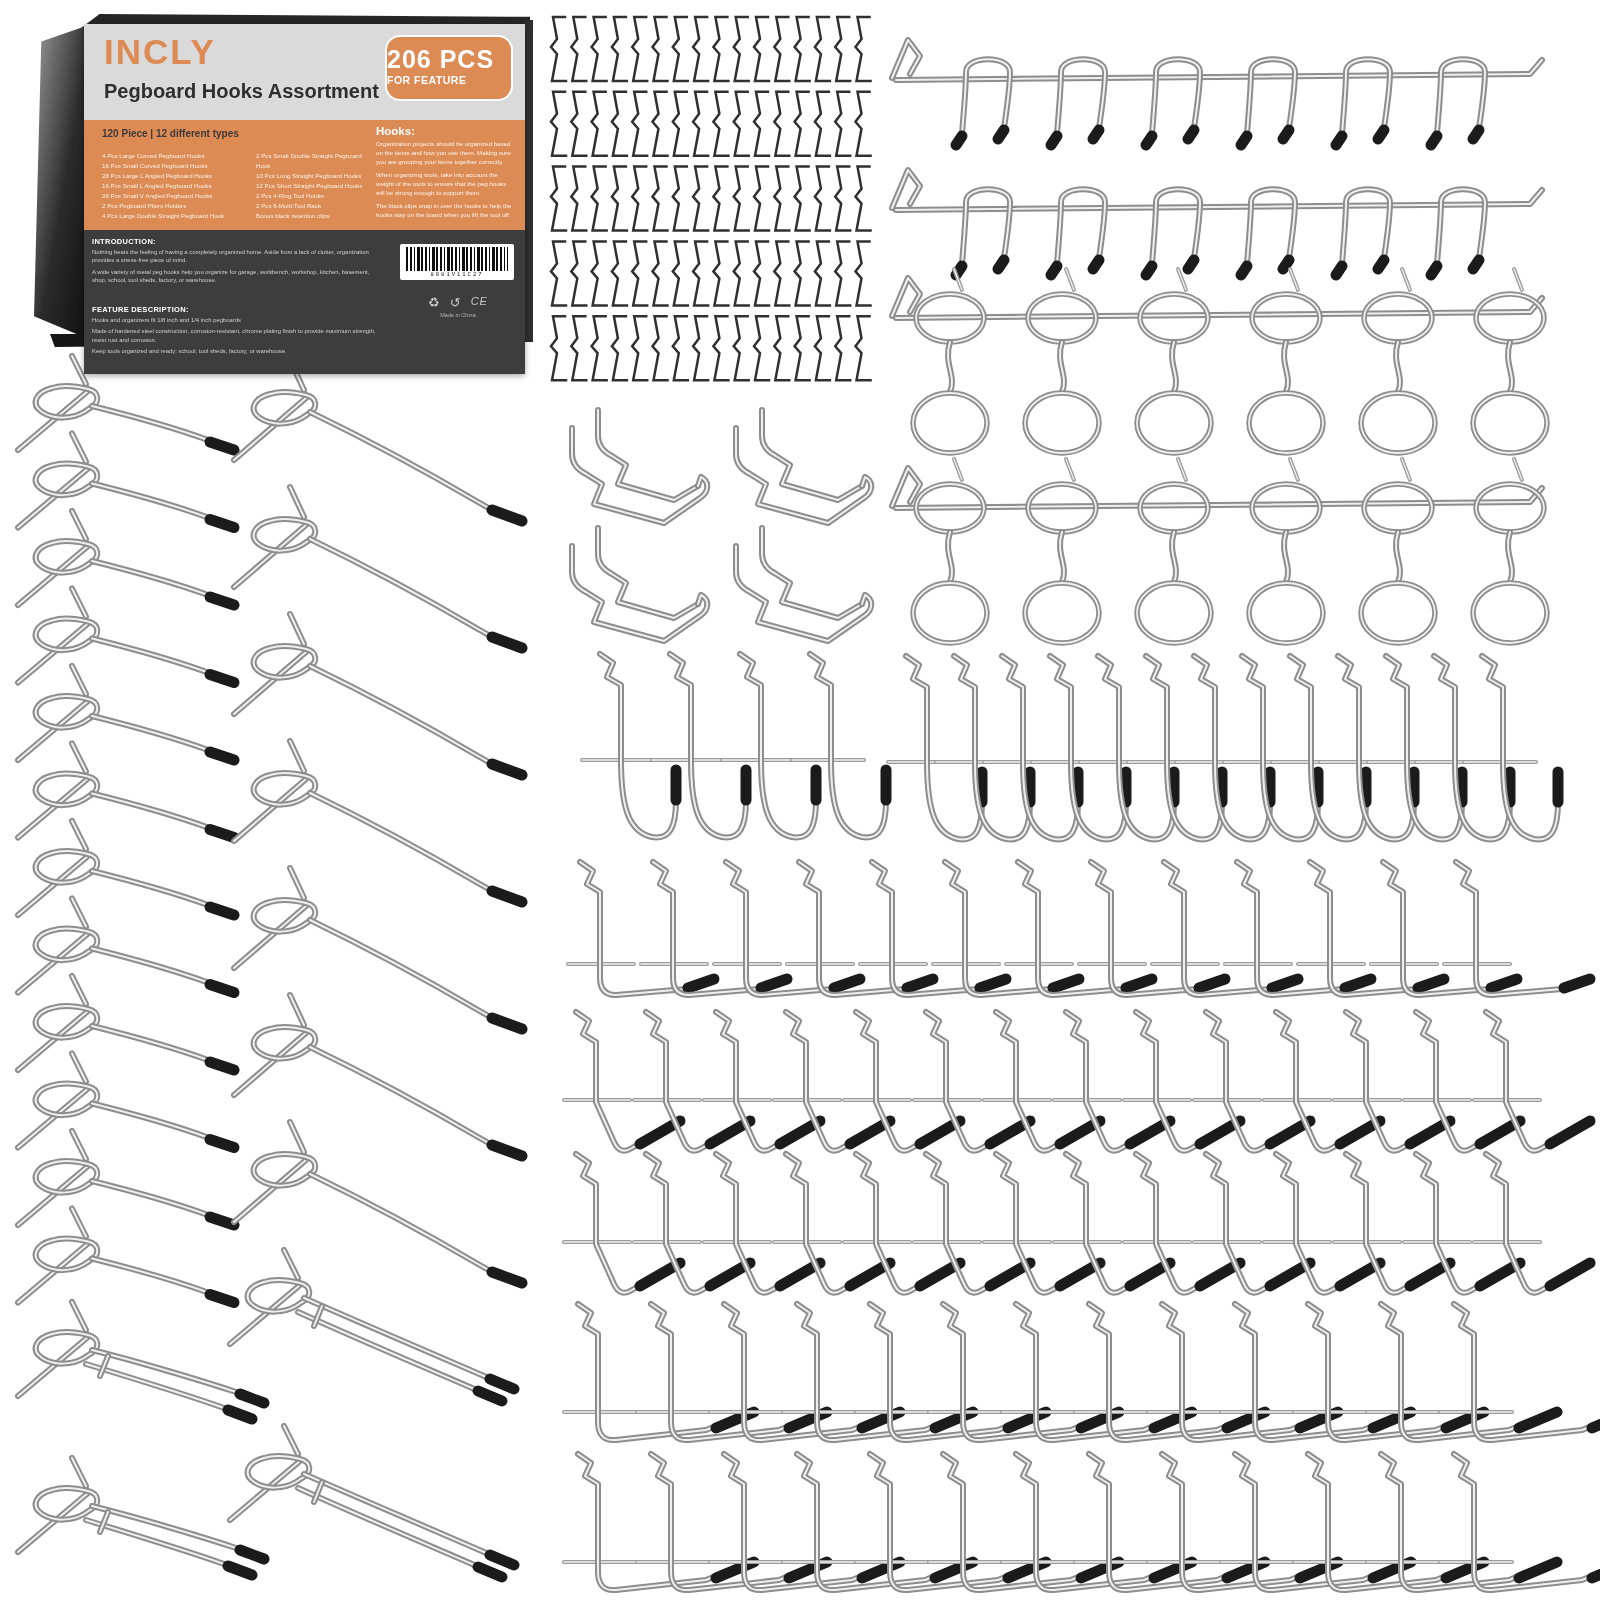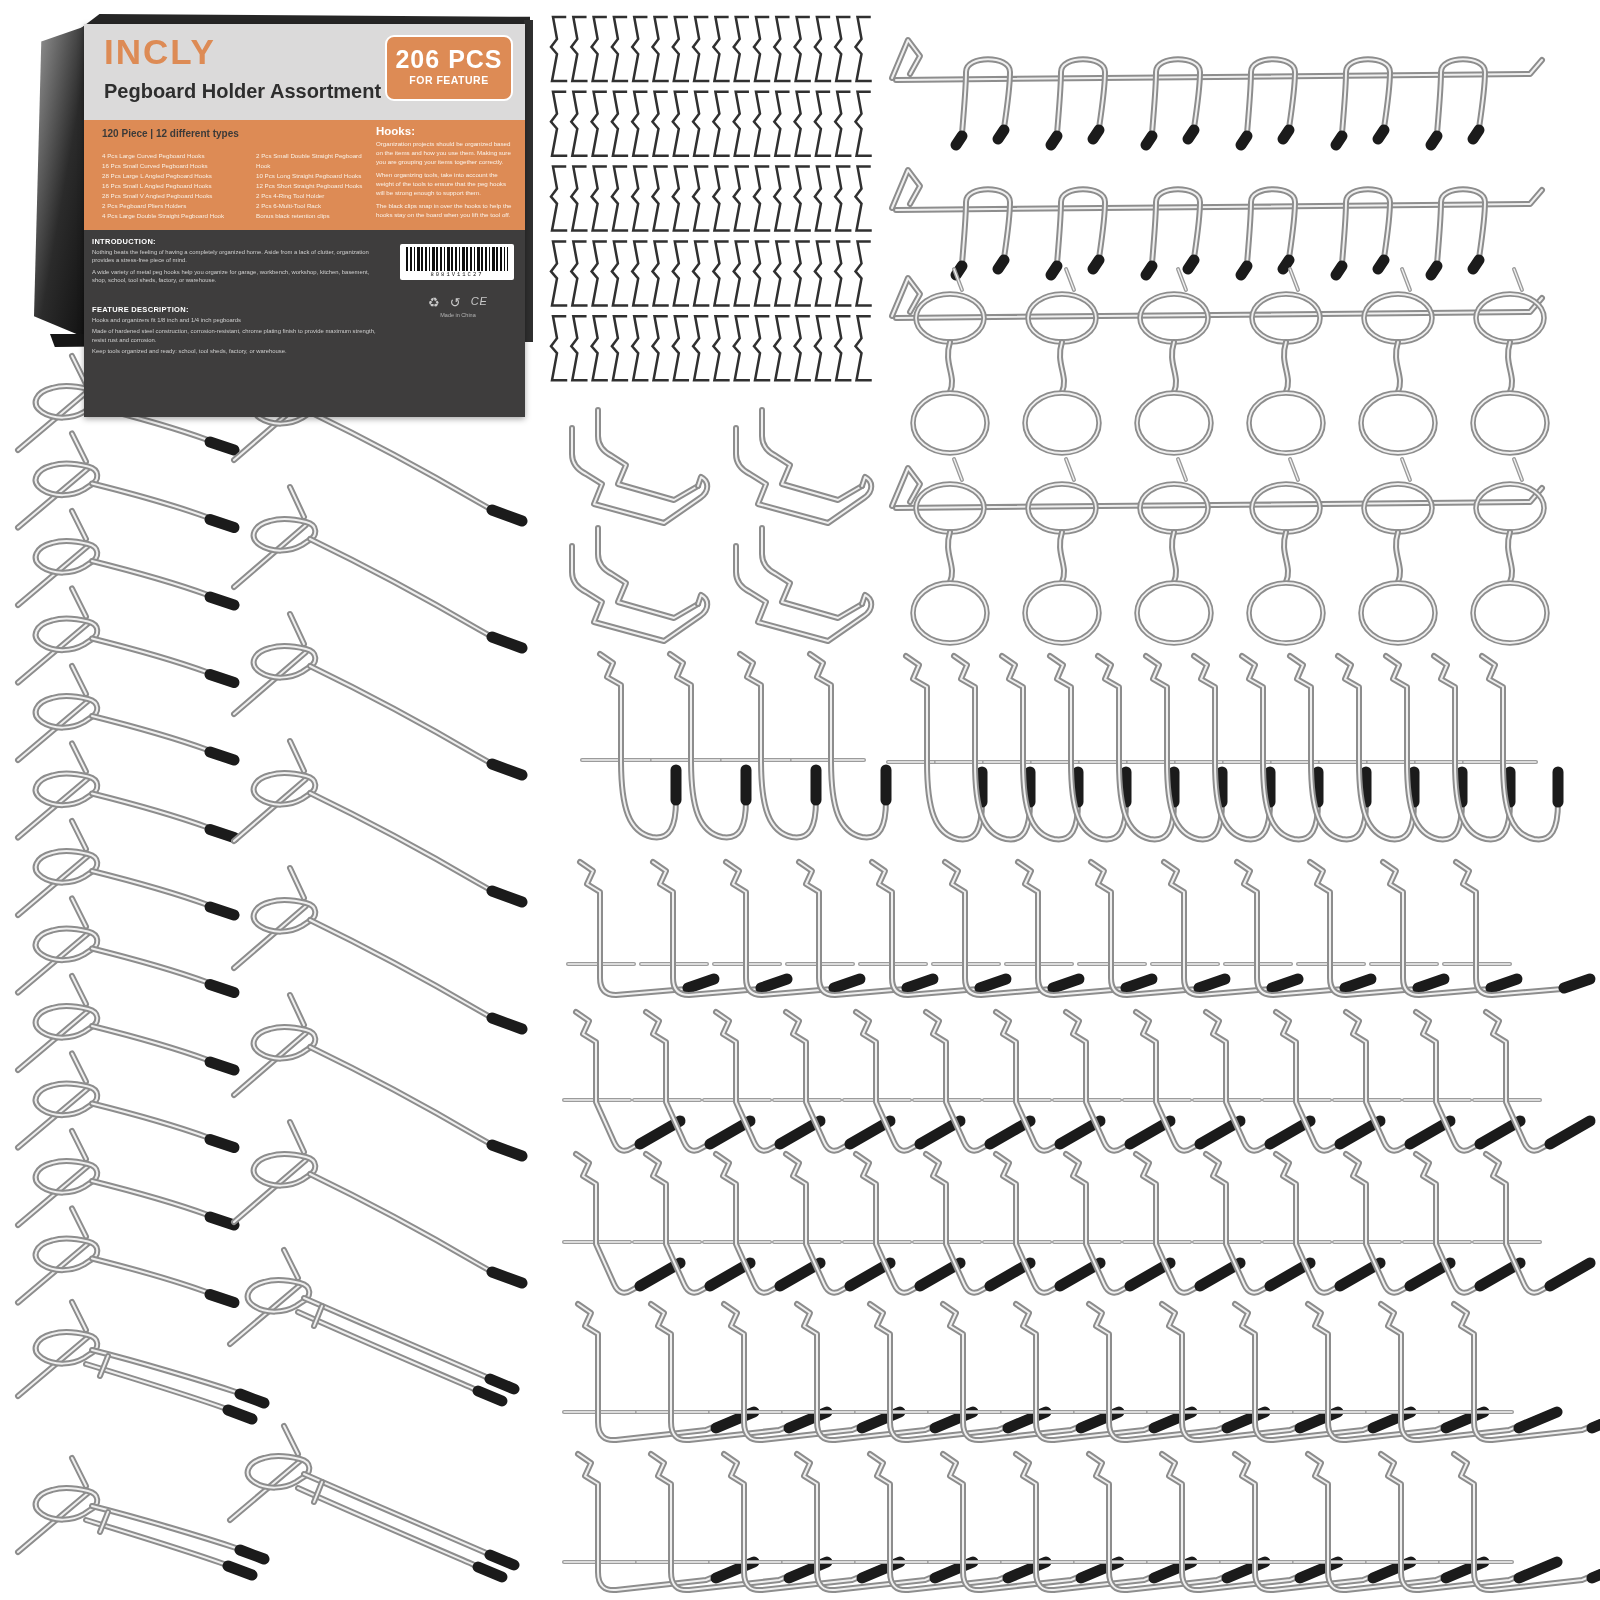--- a/index.html
+++ b/index.html
@@ -15,25 +15,25 @@
   .e1{fill:none;stroke:#8d8d8d;stroke-width:5.5}
   .e2{fill:none;stroke:#efefef;stroke-width:1.8}
   .tip{fill:none;stroke:#1b1b1b;stroke-width:11;stroke-linecap:round}
   .clipline{fill:none;stroke:#303030;stroke-width:2.5;stroke-linejoin:miter;stroke-linecap:square}
 
   
   .box-edge-top{position:absolute;left:72px;top:14px;width:458px;height:14px;background:#262626;clip-path:polygon(2% 100%,6% 0,100% 20%,100% 100%);z-index:1}
   .box-edge-left{position:absolute;left:34px;top:26px;width:52px;height:312px;background:linear-gradient(100deg,#9a9a9a,#2b2b2b 55%,#111);clip-path:polygon(100% 0,14% 5%,0 93%,100% 100%);z-index:1}
   .box-edge-bottom{position:absolute;left:50px;top:334px;width:480px;height:13px;background:#161616;clip-path:polygon(0 0,100% 0,100% 60%,1% 100%);z-index:1}
   .box-edge-right{position:absolute;left:524px;top:20px;width:9px;height:322px;background:#2f2f2f;z-index:1}
-  .box-front{position:absolute;left:84px;top:24px;width:441px;height:393px;z-index:2;display:flex;flex-direction:column;box-shadow:0 2px 6px rgba(0,0,0,.35)}
+  .box-front{position:absolute;left:84px;top:24px;width:441px;height:350px;z-index:2;display:flex;flex-direction:column;box-shadow:0 2px 6px rgba(0,0,0,.35)}
   .bf-top{position:relative;height:96px;background:#dbdada;flex:none}
   .brand{position:absolute;left:20px;top:8px;font-size:35px;font-weight:bold;letter-spacing:2px;color:var(--accent)}
   .title{position:absolute;left:20px;top:56px;font-size:20px;font-weight:bold;color:#2e2e2e}
-  .badge{position:absolute;right:12px;top:11px;width:128px;height:66px;background:var(--accent);border-radius:9px;color:#fff;text-align:center;border:2px solid #fff;box-sizing:border-box}
+  .badge{position:absolute;right:12px;top:11px;width:128px;height:66px;background:var(--accent);border-radius:15px;color:#fff;border:2px solid #fff;box-sizing:border-box}
   .badge .b1{font-size:25px;font-weight:bold;margin-top:8px;letter-spacing:1px}
   .badge .b2{font-size:10.5px;font-weight:bold;letter-spacing:.5px}
   .bf-orange{position:relative;height:110px;background:var(--accent);flex:none;color:#f9f0e4}
   .piece-heading{position:absolute;left:18px;top:8px;font-size:10px;font-weight:bold;color:#3c3a38}
   .pl-col{position:absolute;top:31px;font-size:6.2px;line-height:1.6;color:#f9f0e4}
   .pl-col.c1{left:18px;width:148px}
   .pl-col.c2{left:172px;width:116px}
   .tipsblk{position:absolute;left:292px;top:5px;width:136px}
   .tipsblk h3{margin:0 0 3px 0;font-size:11.5px;color:#fff}
   .tipsblk p{margin:0 0 4px 0;font-size:6.2px;line-height:1.45;color:#fbf3ea}
@@ -421,21 +421,21 @@
   </svg>
 
   <div class="box-edge-top"></div>
   <div class="box-edge-left"></div>
   <div class="box-edge-bottom"></div>
   <div class="box-edge-right"></div>
 
   <div class="box-front">
     <div class="bf-top">
       <div class="brand">INCLY</div>
-      <div class="title">Pegboard Holder Assortment</div>
+      <div class="title">Pegboard Hooks Assortment</div>
       <div class="badge">
         <div class="b1">206 PCS</div>
         <div class="b2">FOR FEATURE</div>
       </div>
     </div>
 
     <div class="bf-orange">
       <div class="piece-heading">120 Piece | 12 different types</div>
       <div class="pl-col c1">
         <div>4 Pcs Large Curved Pegboard Hooks</div>

